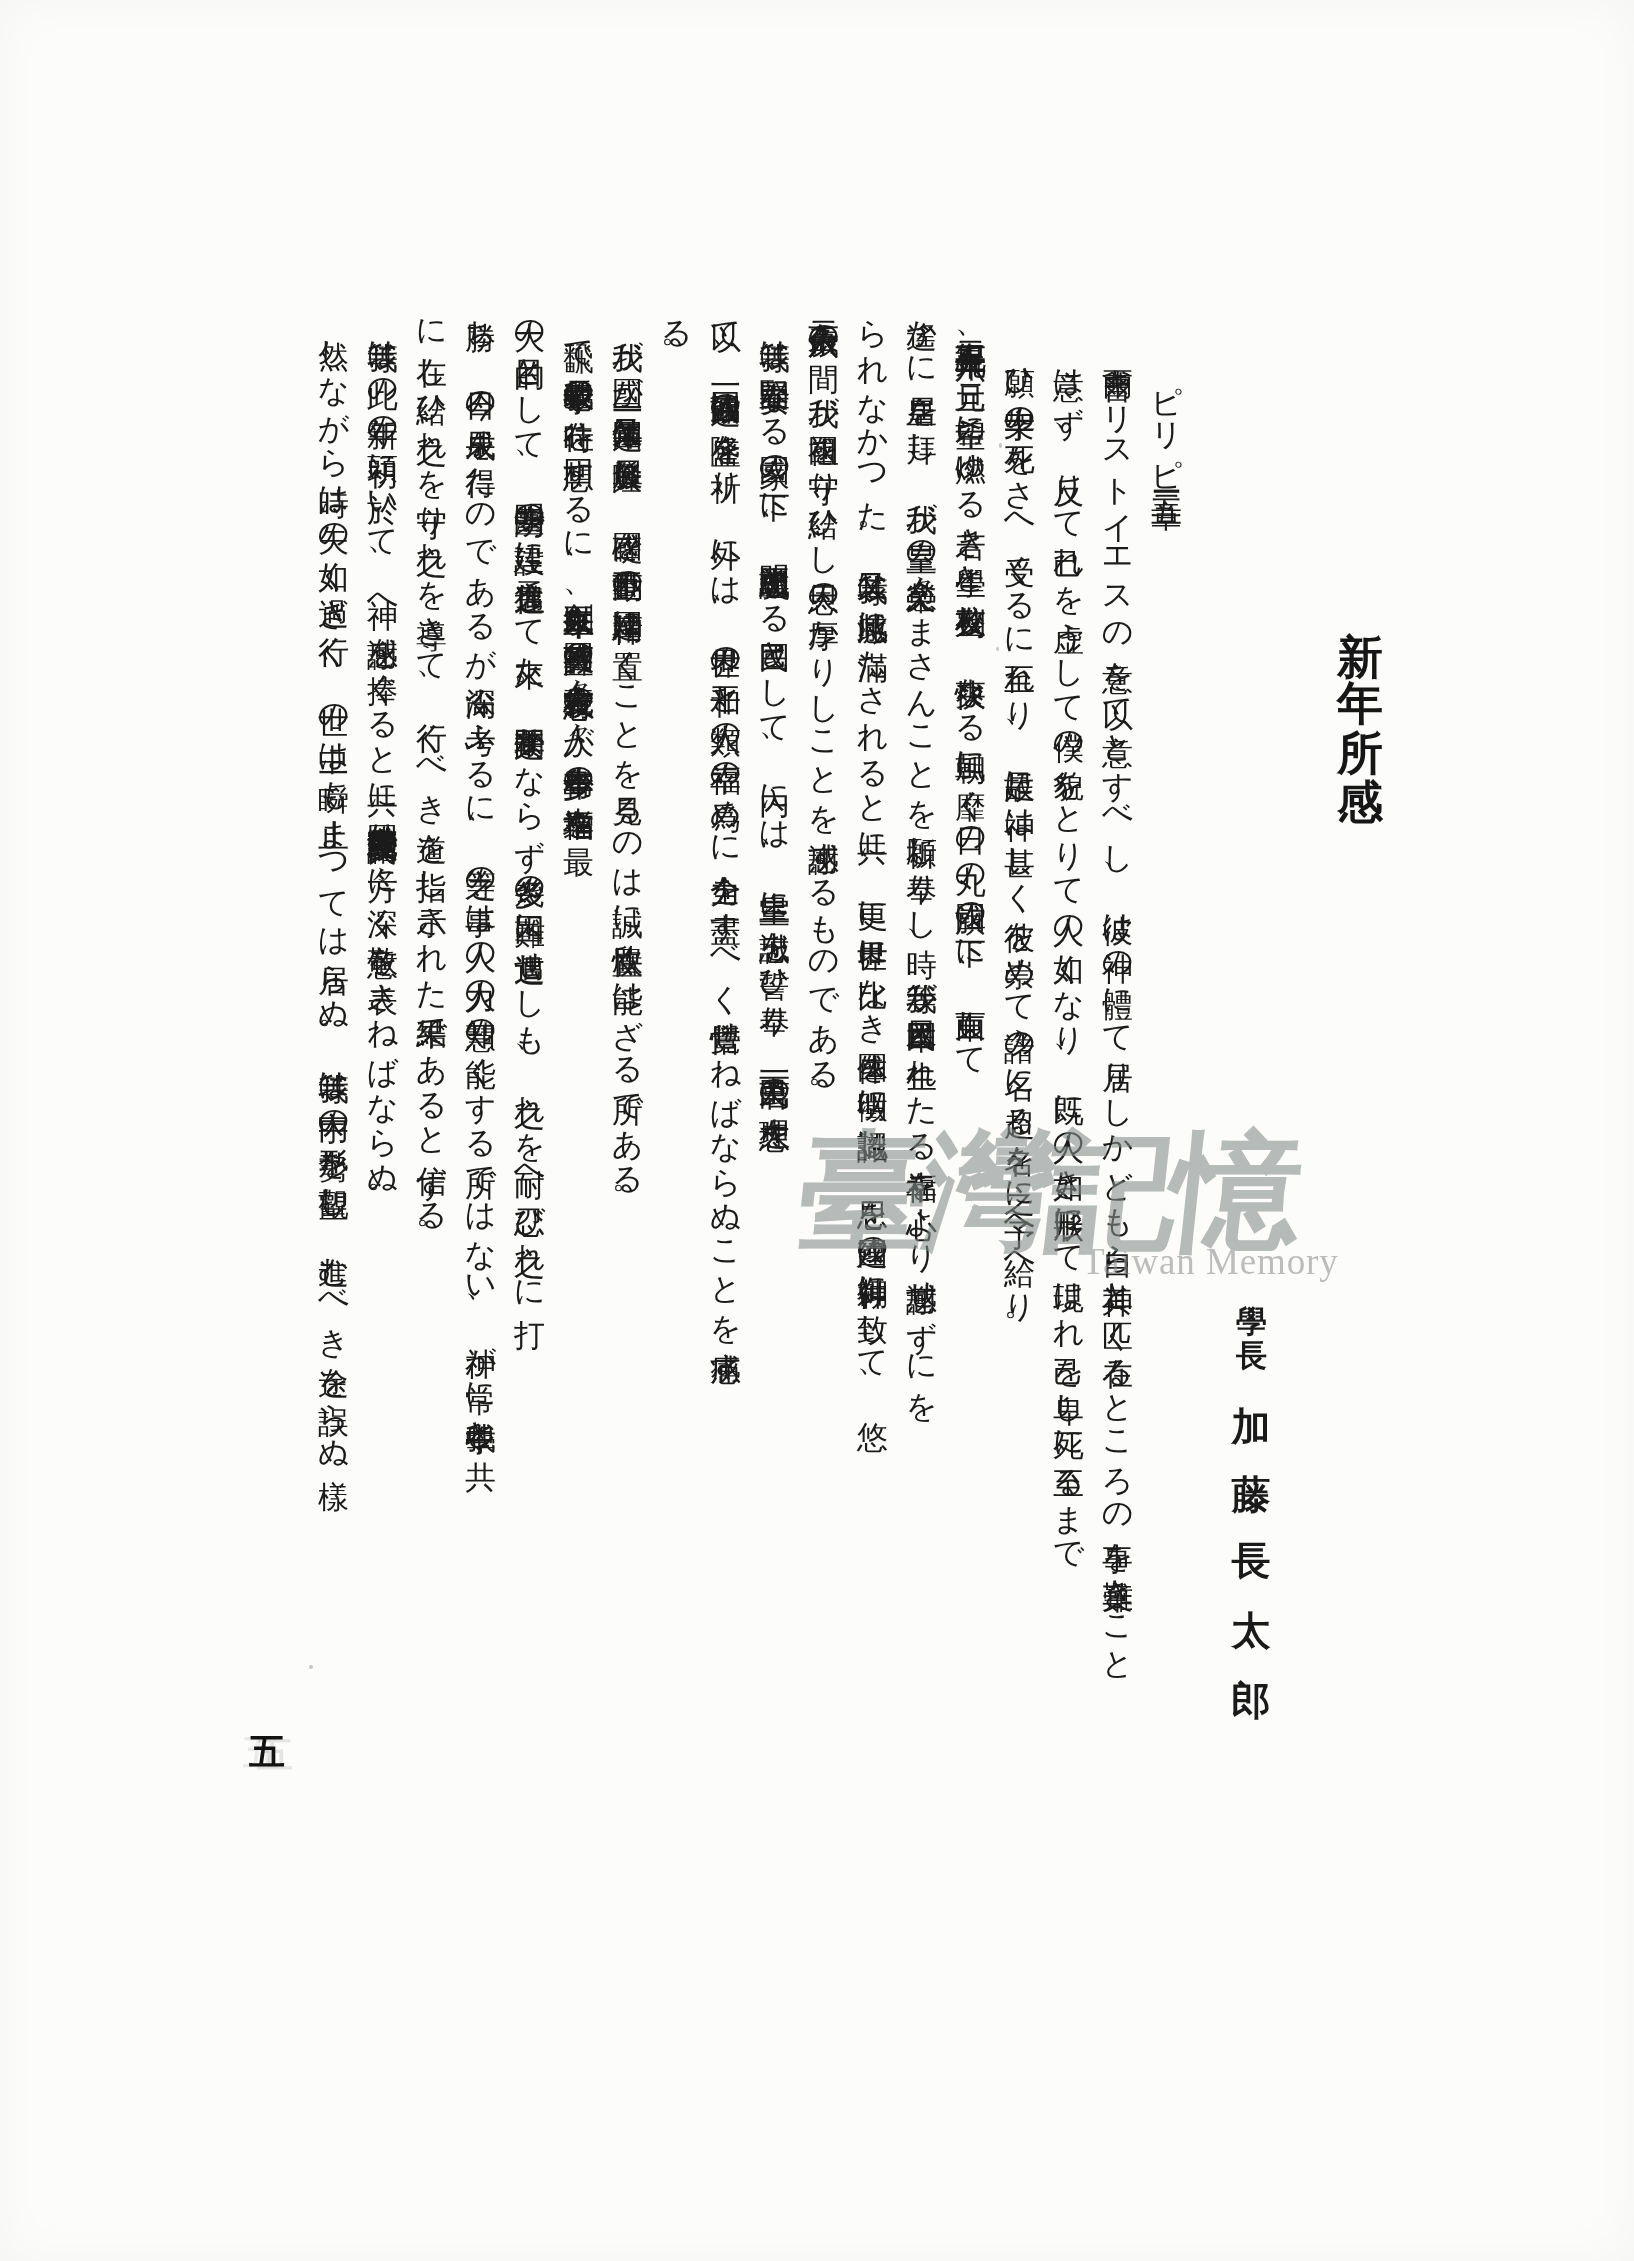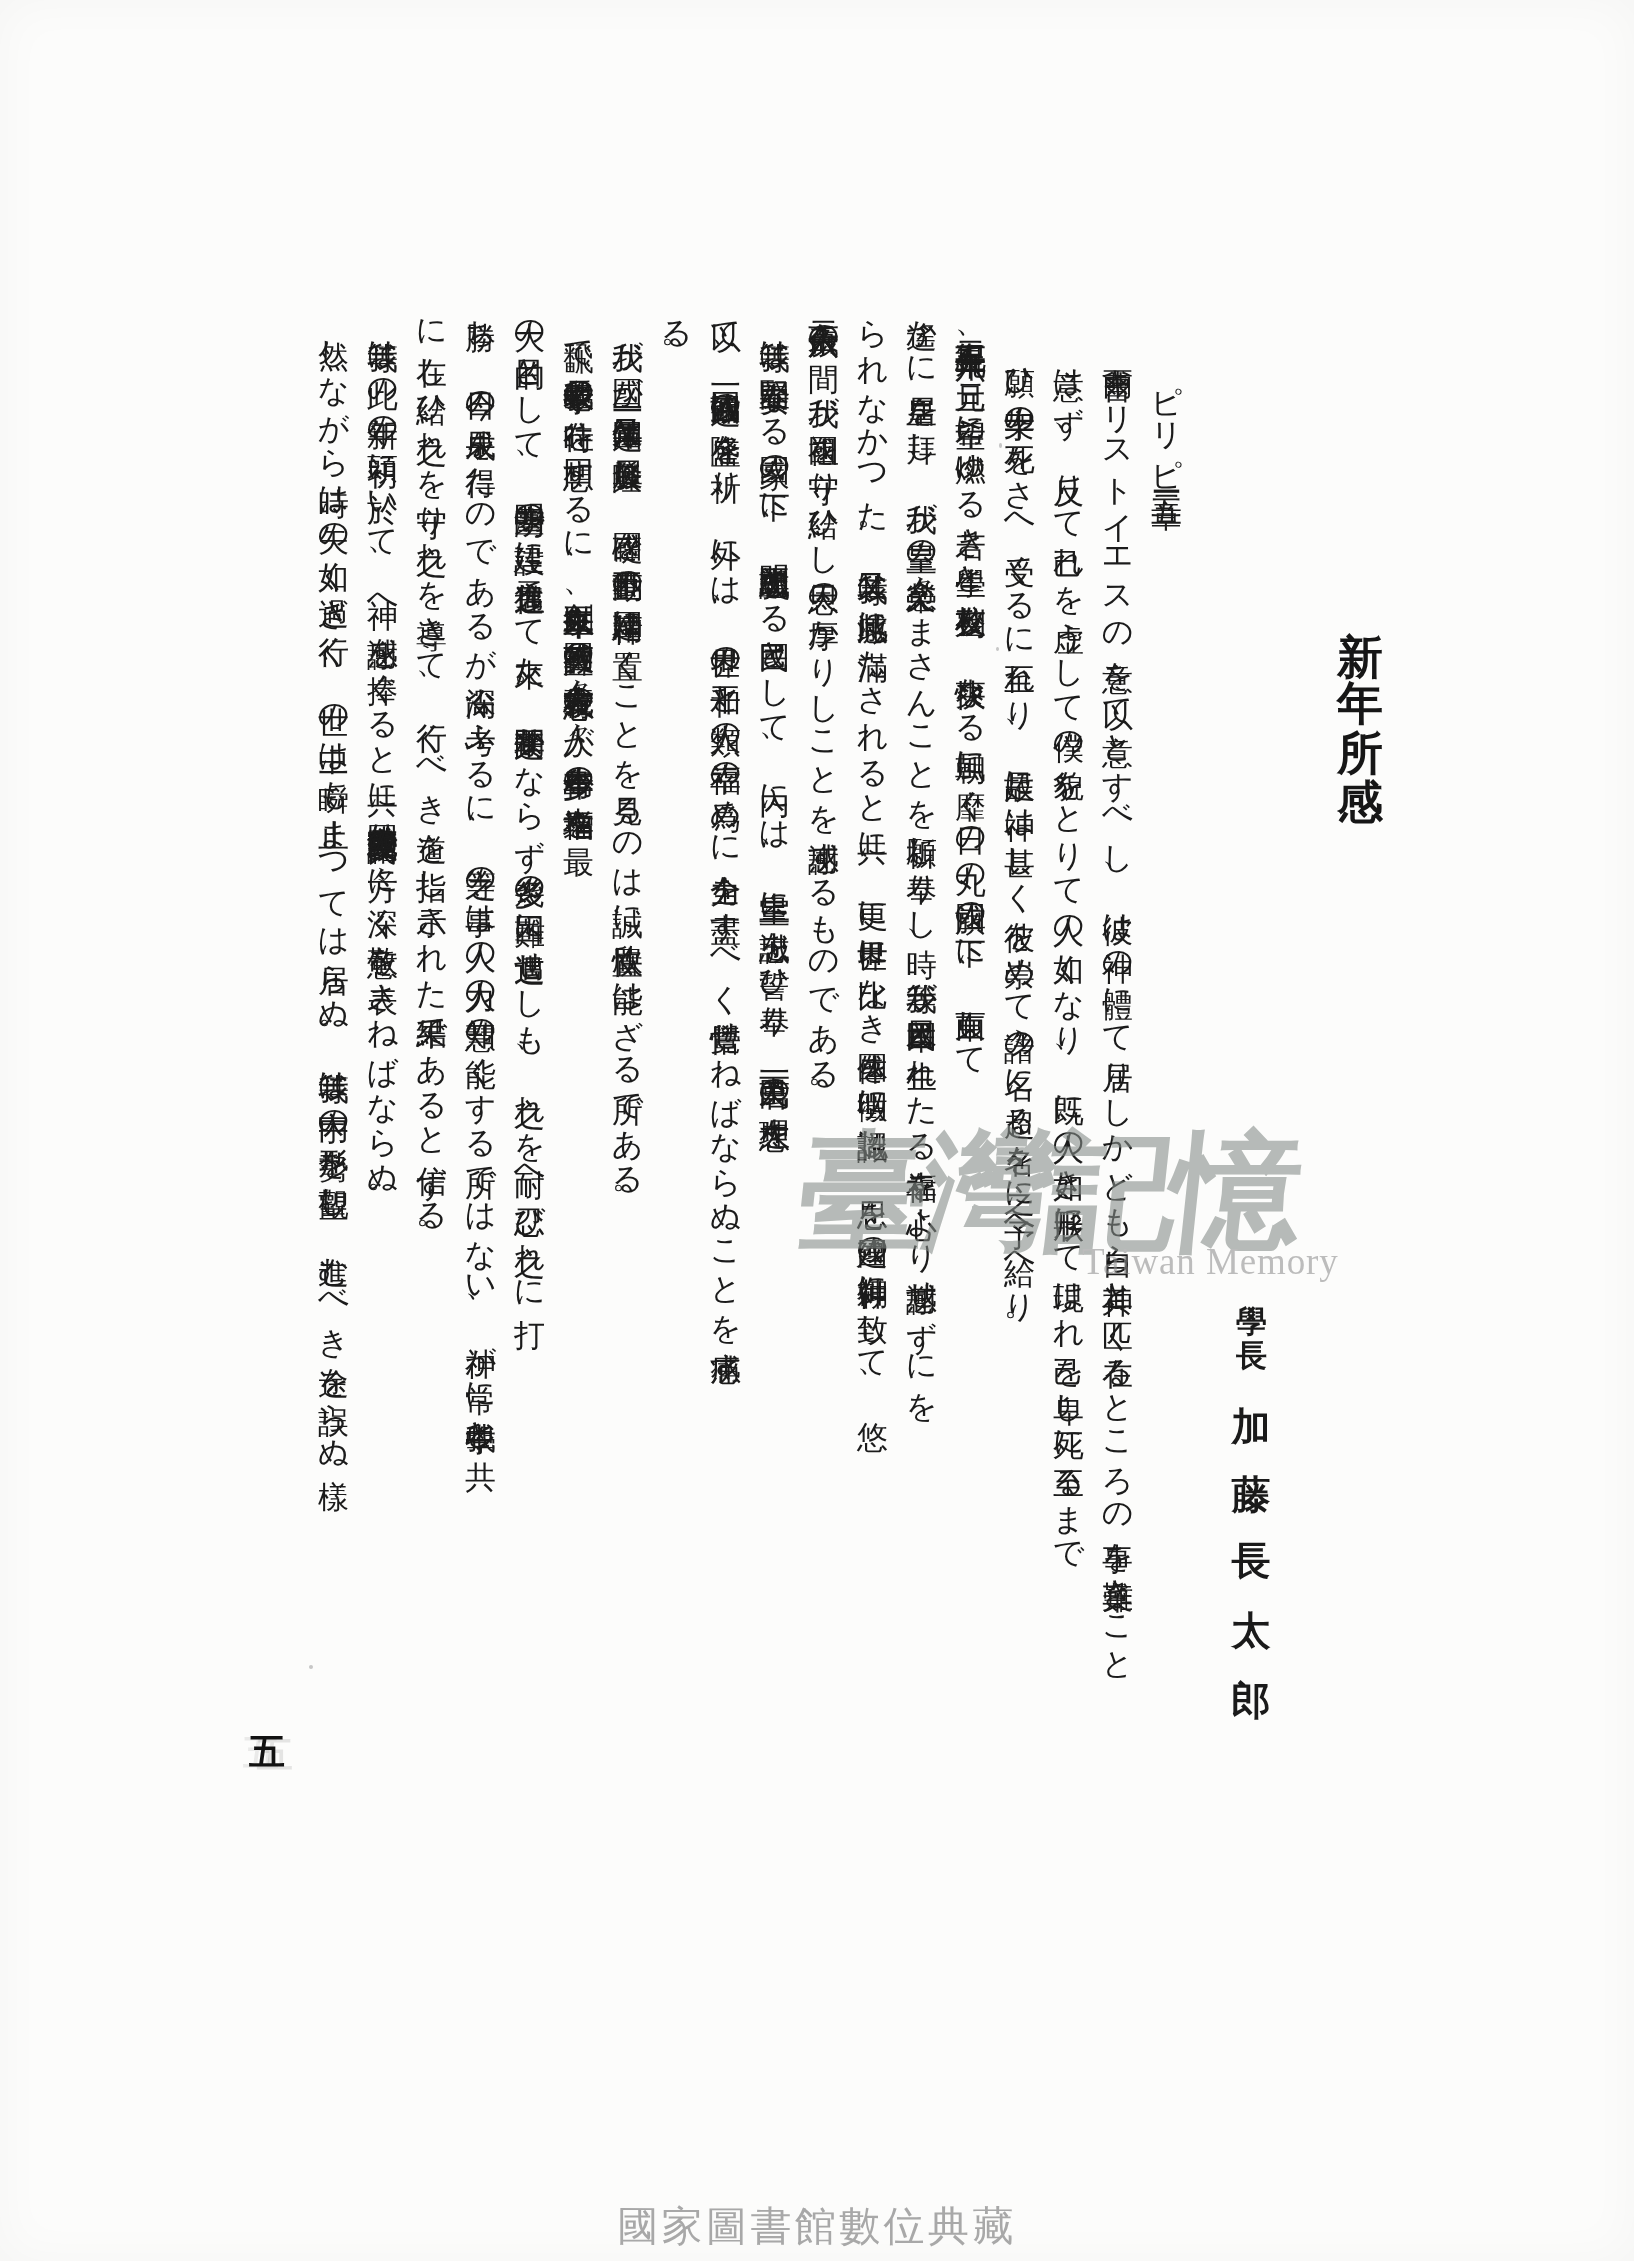--- a/index.html
+++ b/index.html
@@ -115,19 +115,18 @@
     <p class="para">然しながら時は矢の如く過ぎ行く、世の中は一瞬も止まつては居らぬ。我等は宇內の形勢を觀望し、進むべき途を誤らぬ樣</p>
   </div>
 
   <div class="page-number">五</div>
 
   <div class="watermark">
     <span class="wm-cjk">臺灣記憶</span>
     <span class="wm-latin">Taiwan Memory</span>
   </div>
 
-  <div class="footer-caption">國家圖書館數位典藏</div>
 
   <span class="speck" style="left:309px;top:1665px;width:4.3px;height:4.3px;"></span>
   <span class="speck" style="left:999px;top:443px;width:3.4px;height:5.1px;"></span>
   <span class="speck" style="left:996px;top:647px;width:3.4px;height:4.3px;"></span>
 </div>
 
 
 </body></html>

